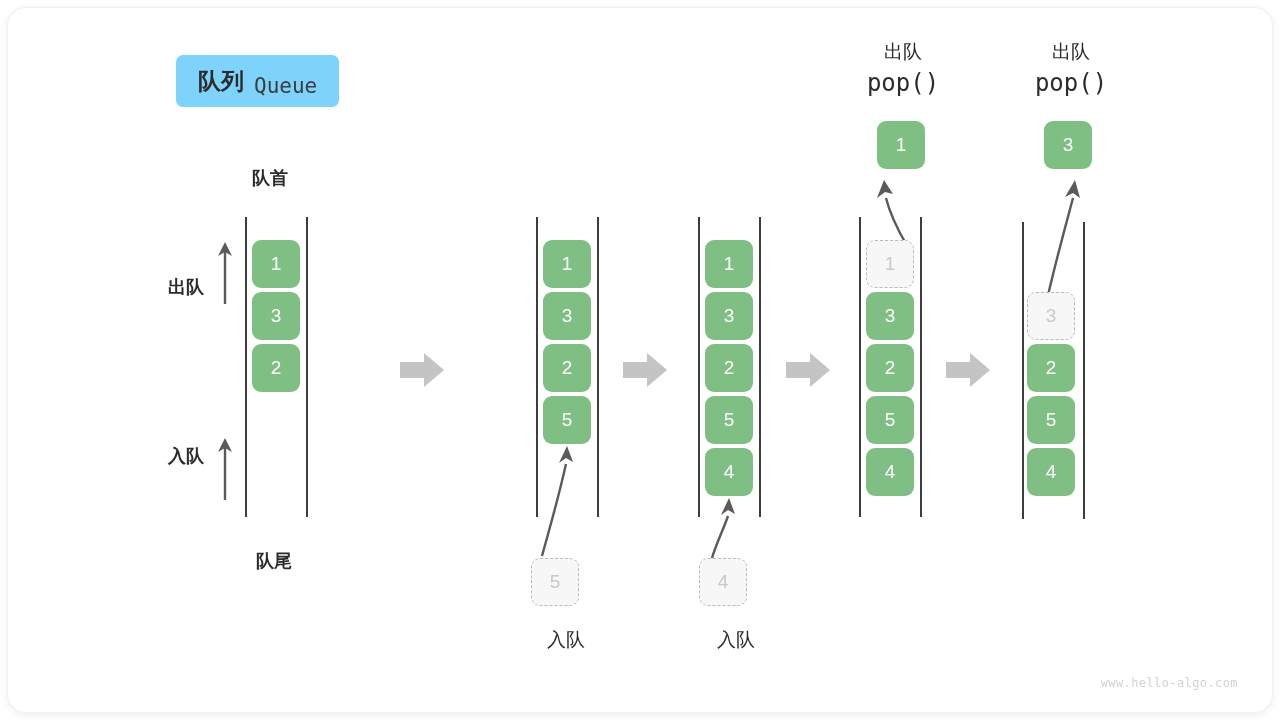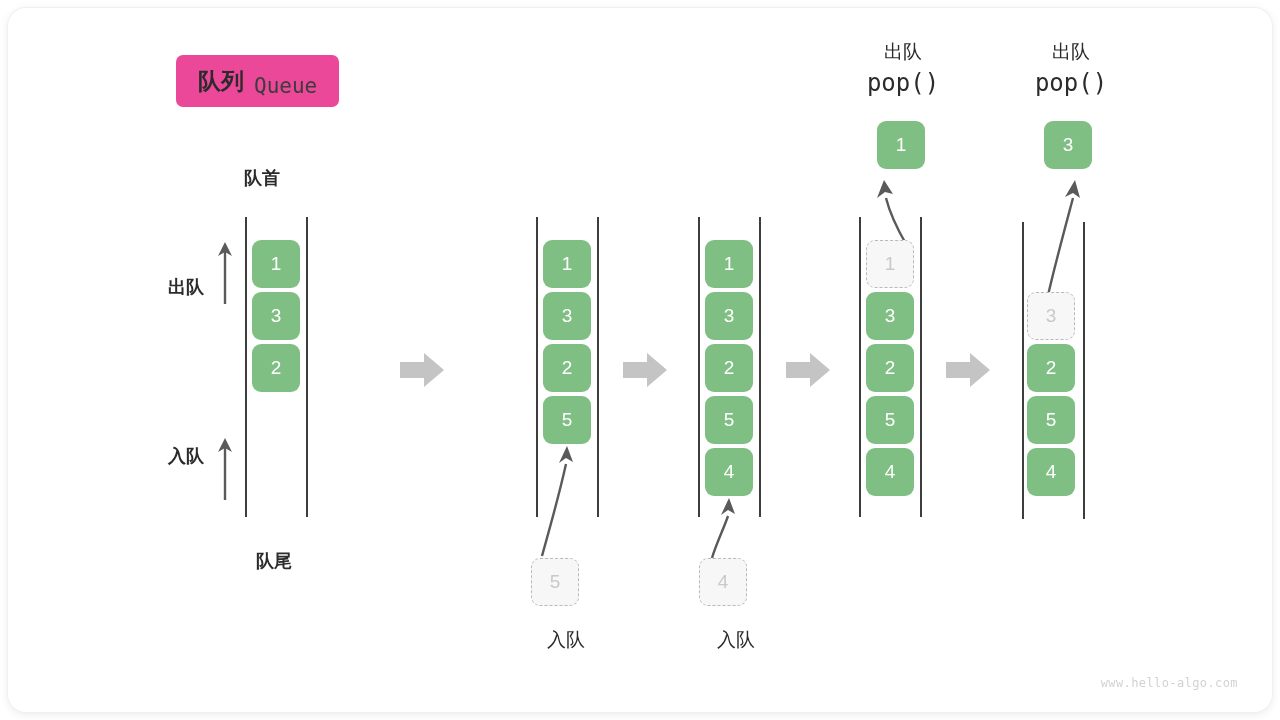--- a/index.html
+++ b/index.html
@@ -10,21 +10,21 @@
     background:#ffffff;border-radius:18px;
     box-shadow:0 0 0 1px #f0f0f0, 0 2px 10px rgba(0,0,0,.09);
     overflow:hidden;
   }
 
   .abs{position:absolute;}
 
   
   #title-chip{
     left:168px;top:47px;height:52px;padding:0 22px;
-    background:#ec4899;border-radius:7px;
+    background:#7dd3fc;border-radius:7px;
     display:flex;align-items:center;gap:10px;
   }
   #title-chip .cn{font-size:23px;font-weight:bold;color:#2b2b2b;}
   #title-chip .en{font-family:"DejaVu Sans Mono","Liberation Mono",monospace;font-size:21px;color:#3c3c3c;margin-top:10px;}
 
   
   .cap{
     font-size:18px;font-weight:bold;color:#2b2b2b;
     white-space:nowrap;text-align:center;
   }
@@ -67,21 +67,21 @@
 </head>
 <body>
 
 <div id="card">
 
   <div id="title-chip" class="abs">
     <span class="cn">队列</span>
     <span class="en">Queue</span>
   </div>
 
-  <div class="abs cap" style="left:204px;top:158px;width:100px;">队首</div>
+  <div class="abs cap" style="left:212px;top:158px;width:100px;">队首</div>
   <div class="abs cap" style="left:216px;top:541px;width:100px;">队尾</div>
 
   <div class="abs rail" style="left:237px;top:209px;height:300px;"></div>
   <div class="abs rail" style="left:298px;top:209px;height:300px;"></div>
 
   <div class="abs cell" style="left:244px;top:232px;">1</div>
   <div class="abs cell" style="left:244px;top:284px;">3</div>
   <div class="abs cell" style="left:244px;top:336px;">2</div>
 
   <div class="abs cap" style="left:146px;top:267px;width:64px;">出队</div>

